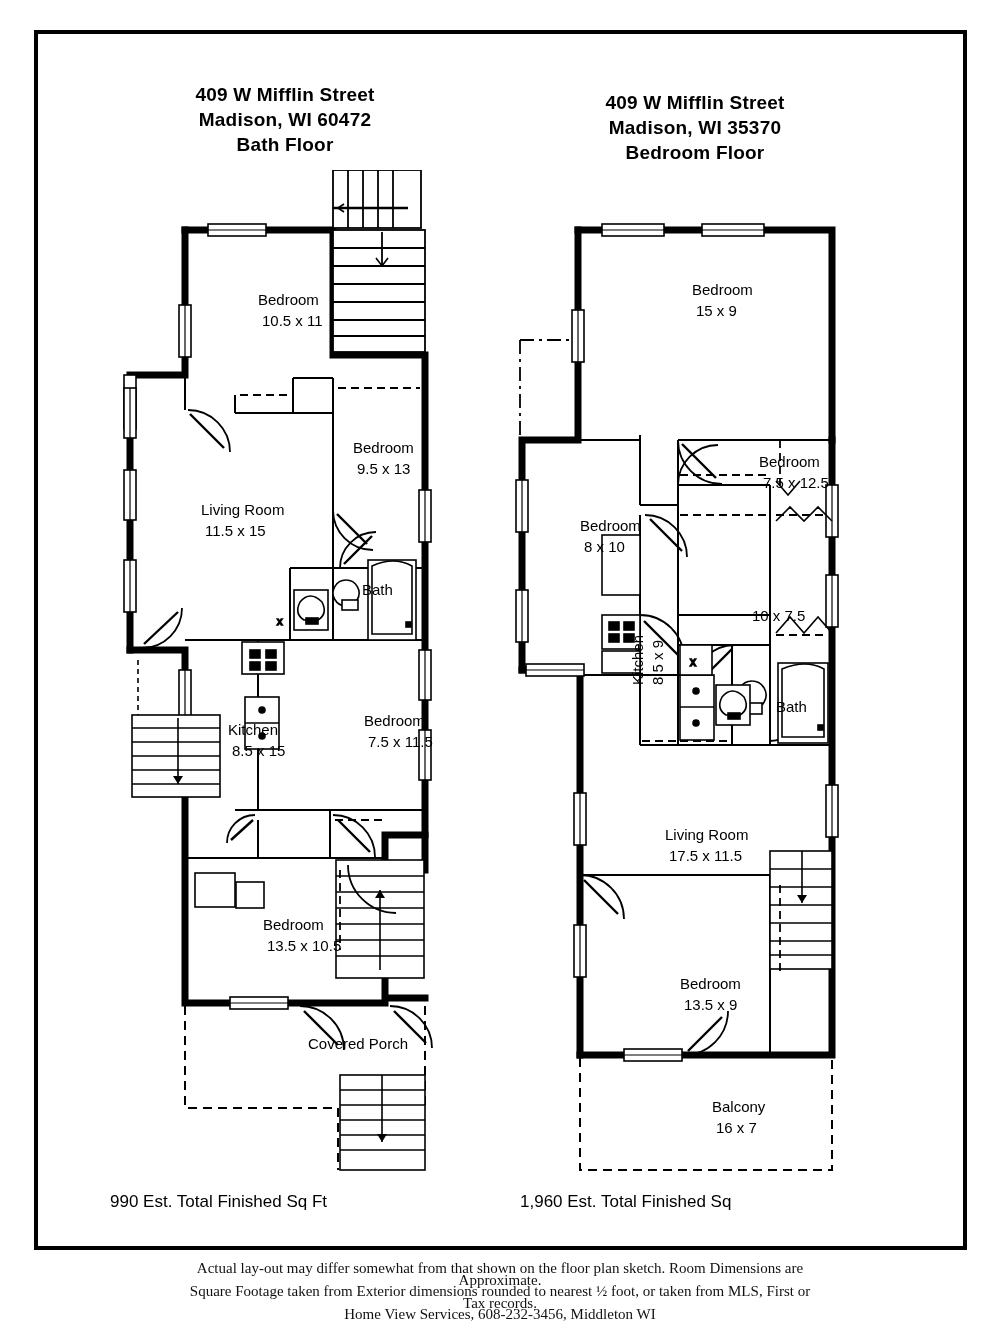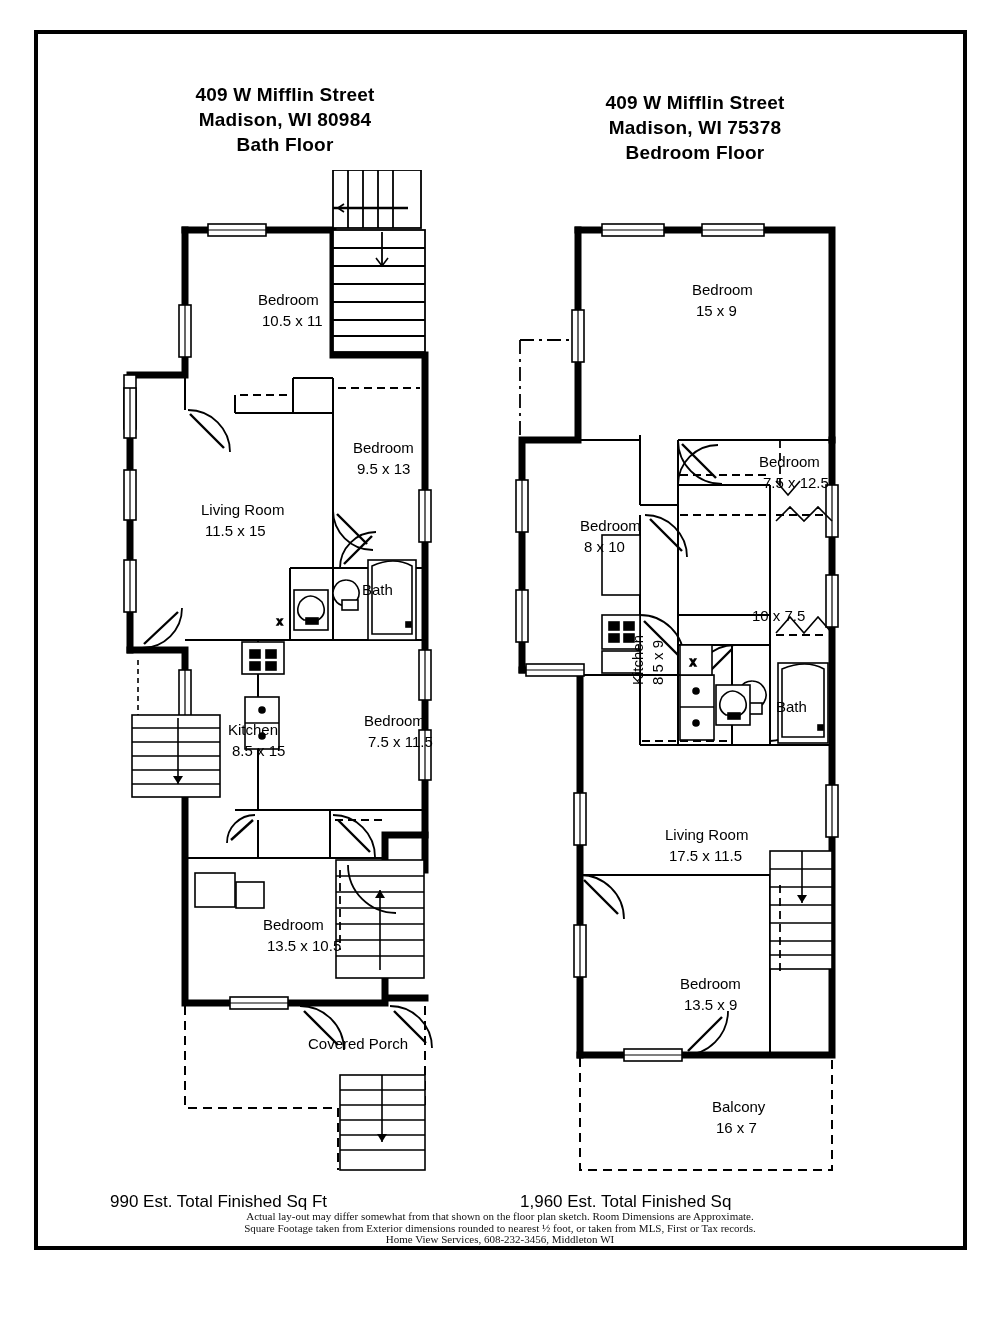--- a/index.html
+++ b/index.html
@@ -5,45 +5,45 @@
   html,body{margin:0;padding:0;background:#ffffff;}
   body{width:1000px;height:1324px;font-family:"Liberation Sans",sans-serif;color:#000;position:relative;overflow:hidden;}
   #page{position:absolute;left:0;top:0;width:876px;height:1324px;background:#fff;}
   #border-frame{position:absolute;left:34px;top:30px;width:933px;height:1220px;border:4px solid #000;box-sizing:border-box;}
   .plan-title{position:absolute;text-align:center;font-weight:bold;font-size:19px;line-height:25px;letter-spacing:0.2px;}
   #title-left{left:100px;top:82px;width:370px;}
   #title-right{left:510px;top:90px;width:370px;}
   .sqft{position:absolute;font-size:17px;text-align:left;}
   #sqft-left{left:110px;top:1192px;width:370px;}
   #sqft-right{left:520px;top:1192px;width:370px;}
-  #disclaimer{position:absolute;left:180px;top:1211px;width:640px;text-align:center;
-    font-family:"Liberation Serif",serif;font-size:11px;line-height:11.6px;color:#111;}
+  #disclaimer{position:absolute;left:180px;top:1263px;width:640px;text-align:center;
+    font-family:"Liberation Serif",serif;font-size:15px;line-height:11.6px;color:#111;}
   .plan-svg{position:absolute;}
   #plan-left{left:90px;top:170px;}
   #plan-right{left:480px;top:185px;}
   text{font-family:"Liberation Sans",sans-serif;fill:#000;}
   .rmname{font-size:15px;}
   .rmdim{font-size:15px;}
 </style>
 </head>
 <body>
 
 <div id="page">
 
   <div id="border-frame"></div>
 
   <div class="plan-title" id="title-left">
     <div>409 W Mifflin  Street</div>
-    <div>Madison, WI 80984</div>
+    <div>Madison, WI 60472</div>
     <div>Bath Floor</div>
   </div>
 
   <div class="plan-title" id="title-right">
     <div>409 W Mifflin  Street</div>
-    <div>Madison, WI 75378</div>
+    <div>Madison, WI 35370</div>
     <div>Bedroom Floor</div>
   </div>
 
   <svg id="plan-left" class="plan-svg" width="370" height="1010" viewBox="0 0 370 1010">
     <g fill="none" stroke="#000">
 
       <g stroke-width="7" stroke-linecap="square">
         <path d="M 95 60 L 243 60 L 243 185 L 335 185 L 335 283 L 335 665 L 295 665 L 295 828 L 335 828"></path>
         <path d="M 95 60 L 95 205 L 40 205 L 40 480"></path>
         <path d="M 40 480 L 95 480 L 95 833 L 295 833"></path>

